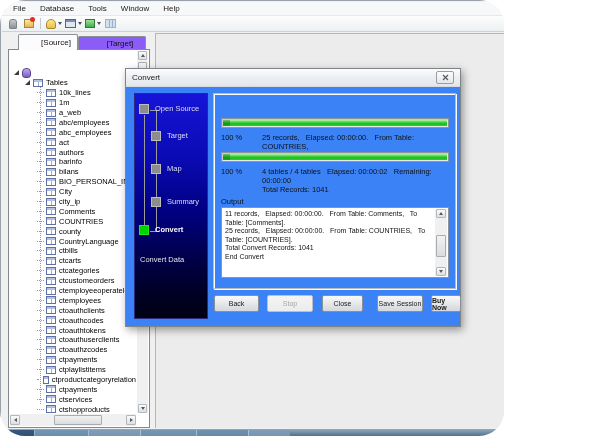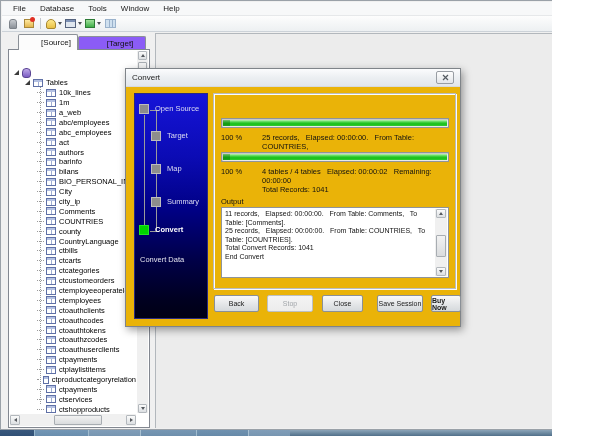--- a/index.html
+++ b/index.html
@@ -1,19 +1,19 @@
 <!DOCTYPE html>
 <html><head>
 <meta charset="utf-8">
 <style>
   * { margin:0; padding:0; box-sizing:border-box; }
   html,body { background:#fff; }
   #stage {
-    position:relative; width:552px; height:436px; overflow:hidden;
-    font-family:"Liberation Sans", sans-serif; background:#fff;
+    position:relative; width:504px; height:436px; overflow:hidden;
+    font-family:"Liberation Sans", sans-serif; background:#fff;border-radius:25px;
   }
 
   
   .app-window {
     position:absolute; left:0; top:0; width:599px; height:430px;
     background:#f0f0f0; border:1px solid #9aa1a8;
   }
   .menubar {
     position:absolute; left:1px; top:1px; right:1px; height:14px;
     background:#f7f8f9; border-bottom:1px solid #e6e8ea;
@@ -88,21 +88,21 @@
   .tree-hsb .sb-thumb { left:44px; top:1px; width:48px; height:10px; }
 
   .right-panel {
     position:absolute; left:154px; top:32px; width:443px; height:395px;
     background:#ececec; border-left:1px solid #b2b7bc; border-top:1px solid #b2b7bc;
   }
 
   
   .dialog {
     position:absolute; left:125px; top:68px; width:336px; height:259px;
-    background:#eab308; border:1px solid #7f8489;
+    background:#3b82f6; border:1px solid #7f8489;
     box-shadow:2px 3px 8px rgba(0,0,0,.38); z-index:10;
   }
   .dlg-titlebar {
     height:18px; display:flex; align-items:center; padding:0 6px;
     background:linear-gradient(#fbfcfd,#eceff2 50%,#e2e6ea);
     border-bottom:1px solid #d7dade; font-size:8px; color:#222;
   }
   .dlg-close {
     margin-left:auto; width:18px; height:13px;
     background:linear-gradient(#fdfdfd,#e3e6e9); border:1px solid #989da3; border-radius:2px;
@@ -372,26 +372,26 @@
               <span class="lbl">ctoauthcodes</span>
             </div>
 
             <div class="trow row-child">
               <span class="tbl-icon"></span>
               <span class="lbl">ctoauthtokens</span>
             </div>
 
             <div class="trow row-child">
               <span class="tbl-icon"></span>
+              <span class="lbl">ctoauthuserclients</span>
+            </div>
+
+            <div class="trow row-child">
+              <span class="tbl-icon"></span>
               <span class="lbl">ctoauthzcodes</span>
-            </div>
-
-            <div class="trow row-child">
-              <span class="tbl-icon"></span>
-              <span class="lbl">ctoauthuserclients</span>
             </div>
 
             <div class="trow row-child">
               <span class="tbl-icon"></span>
               <span class="lbl">ctpayments</span>
             </div>
 
             <div class="trow row-child">
               <span class="tbl-icon"></span>
               <span class="lbl">ctplaylistitems</span>

